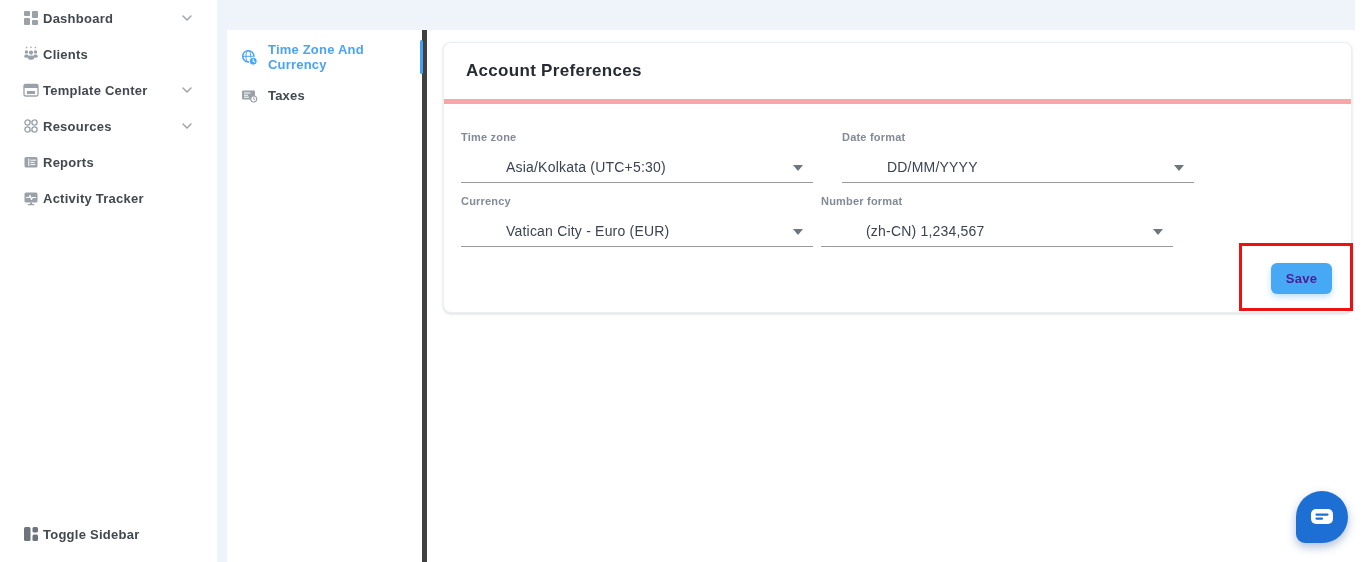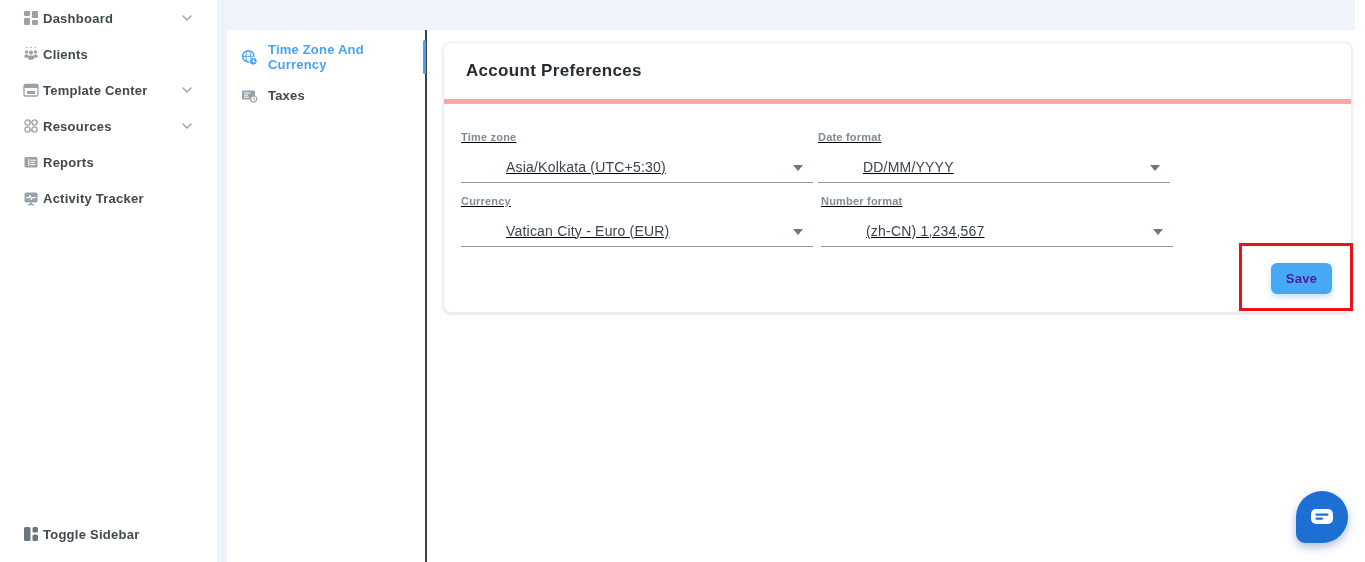--- a/index.html
+++ b/index.html
@@ -14,37 +14,37 @@
   
   .sidebar { position:absolute; left:0; top:0; width:217px; height:562px; background:#ffffff; }
   .nav-item { position:relative; display:flex; align-items:center; height:36px; padding-left:22px; cursor:pointer; }
   .nav-ico { width:17px; height:17px; color:#9aa1a9; display:flex; align-items:center; justify-content:center; flex:0 0 17px; }
   .nav-label { margin-left:4px; font-size:13px; font-weight:600; color:#41484f; letter-spacing:.25px; }
   .nav-chevron { position:absolute; right:25px; top:50%; transform:translateY(-50%); color:#9aa1a9; display:flex; }
   .sidebar-footer { position:absolute; left:0; bottom:10px; width:100%; }
   .sidebar-footer .nav-ico { color:#6e747c; }
 
   
-  .settings-panel { position:absolute; left:227px; top:30px; width:200px; height:532px; background:#ffffff; border-right:2px solid #404040; padding-top:8px; }
+  .settings-panel { position:absolute; left:227px; top:30px; width:200px; height:532px; background:#ffffff; border-right:5px solid #404040; padding-top:8px; }
   .snav-item { position:relative; display:flex; align-items:center; height:38px; padding-left:14px; cursor:pointer; }
   .snav-ico { width:17px; height:17px; color:#9aa1a9; display:flex; align-items:center; justify-content:center; flex:0 0 17px; }
   .snav-label { margin-left:10px; font-size:13px; font-weight:600; color:#41484f; letter-spacing:.2px; }
   .snav-item.active .snav-label { color:#4aa3f5; }
   .snav-item.active .snav-ico { color:#4aa3f5; }
   .snav-item.active::after { content:""; position:absolute; right:-1px; top:2px; bottom:2px; width:3px; background:#42a0f5; border-radius:2px; }
 
   
   .main { position:absolute; left:428px; top:30px; width:937px; height:532px; background:#ffffff; }
   .card { position:absolute; left:15px; top:12px; width:909px; height:271px; background:#ffffff; border:1px solid #edeff2; border-radius:8px; box-shadow:0 1px 3px rgba(141,153,170,.35); }
   .card-header { height:61px; display:flex; align-items:center; padding-left:22px; border-bottom:5px solid #fca5a5; }
   .card-title { font-size:17px; font-weight:700; color:#262b33; letter-spacing:.3px; }
 
-  .field { position:absolute; width:352px;text-decoration:underline; }
+  .field { position:absolute; width:352px; }
   .f0 { left:17px;  top:88px; }
-  .f1 { left:374px; top:88px; }
+  .f1 { left:398px; top:88px; }
   .f2 { left:17px;  top:152px; }
   .f3 { left:377px; top:152px; }
   .field-label { font-size:11px; font-weight:600; color:#828a98; letter-spacing:.2px; line-height:13px; }
   .field-control { position:relative; margin-top:7px; height:32px; display:flex; align-items:center; padding-left:12px; border-bottom:1px solid #949ba4; cursor:pointer; }
   .field-value { font-size:14px; color:#3b4352; letter-spacing:.2px;margin-left:33px; }
   .dd-arrow { position:absolute; right:10px; top:50%; margin-top:-2px; width:0; height:0; border-left:5px solid transparent; border-right:5px solid transparent; border-top:6px solid #6e7680; }
 
   .annotation-rect { position:absolute; left:795px; top:200px; width:114px; height:68px; border:3px solid #ec1212; z-index:5; pointer-events:none; }
   .save-btn { position:absolute; left:827px; top:220px; width:61px; height:31px; background:#47a8f5; border:none; border-radius:6px; color:#4c1d95; font-family:"Liberation Sans",sans-serif; font-size:13px; font-weight:700; letter-spacing:.3px; cursor:pointer; box-shadow:0 3px 6px rgba(71,168,245,.35); }
 

